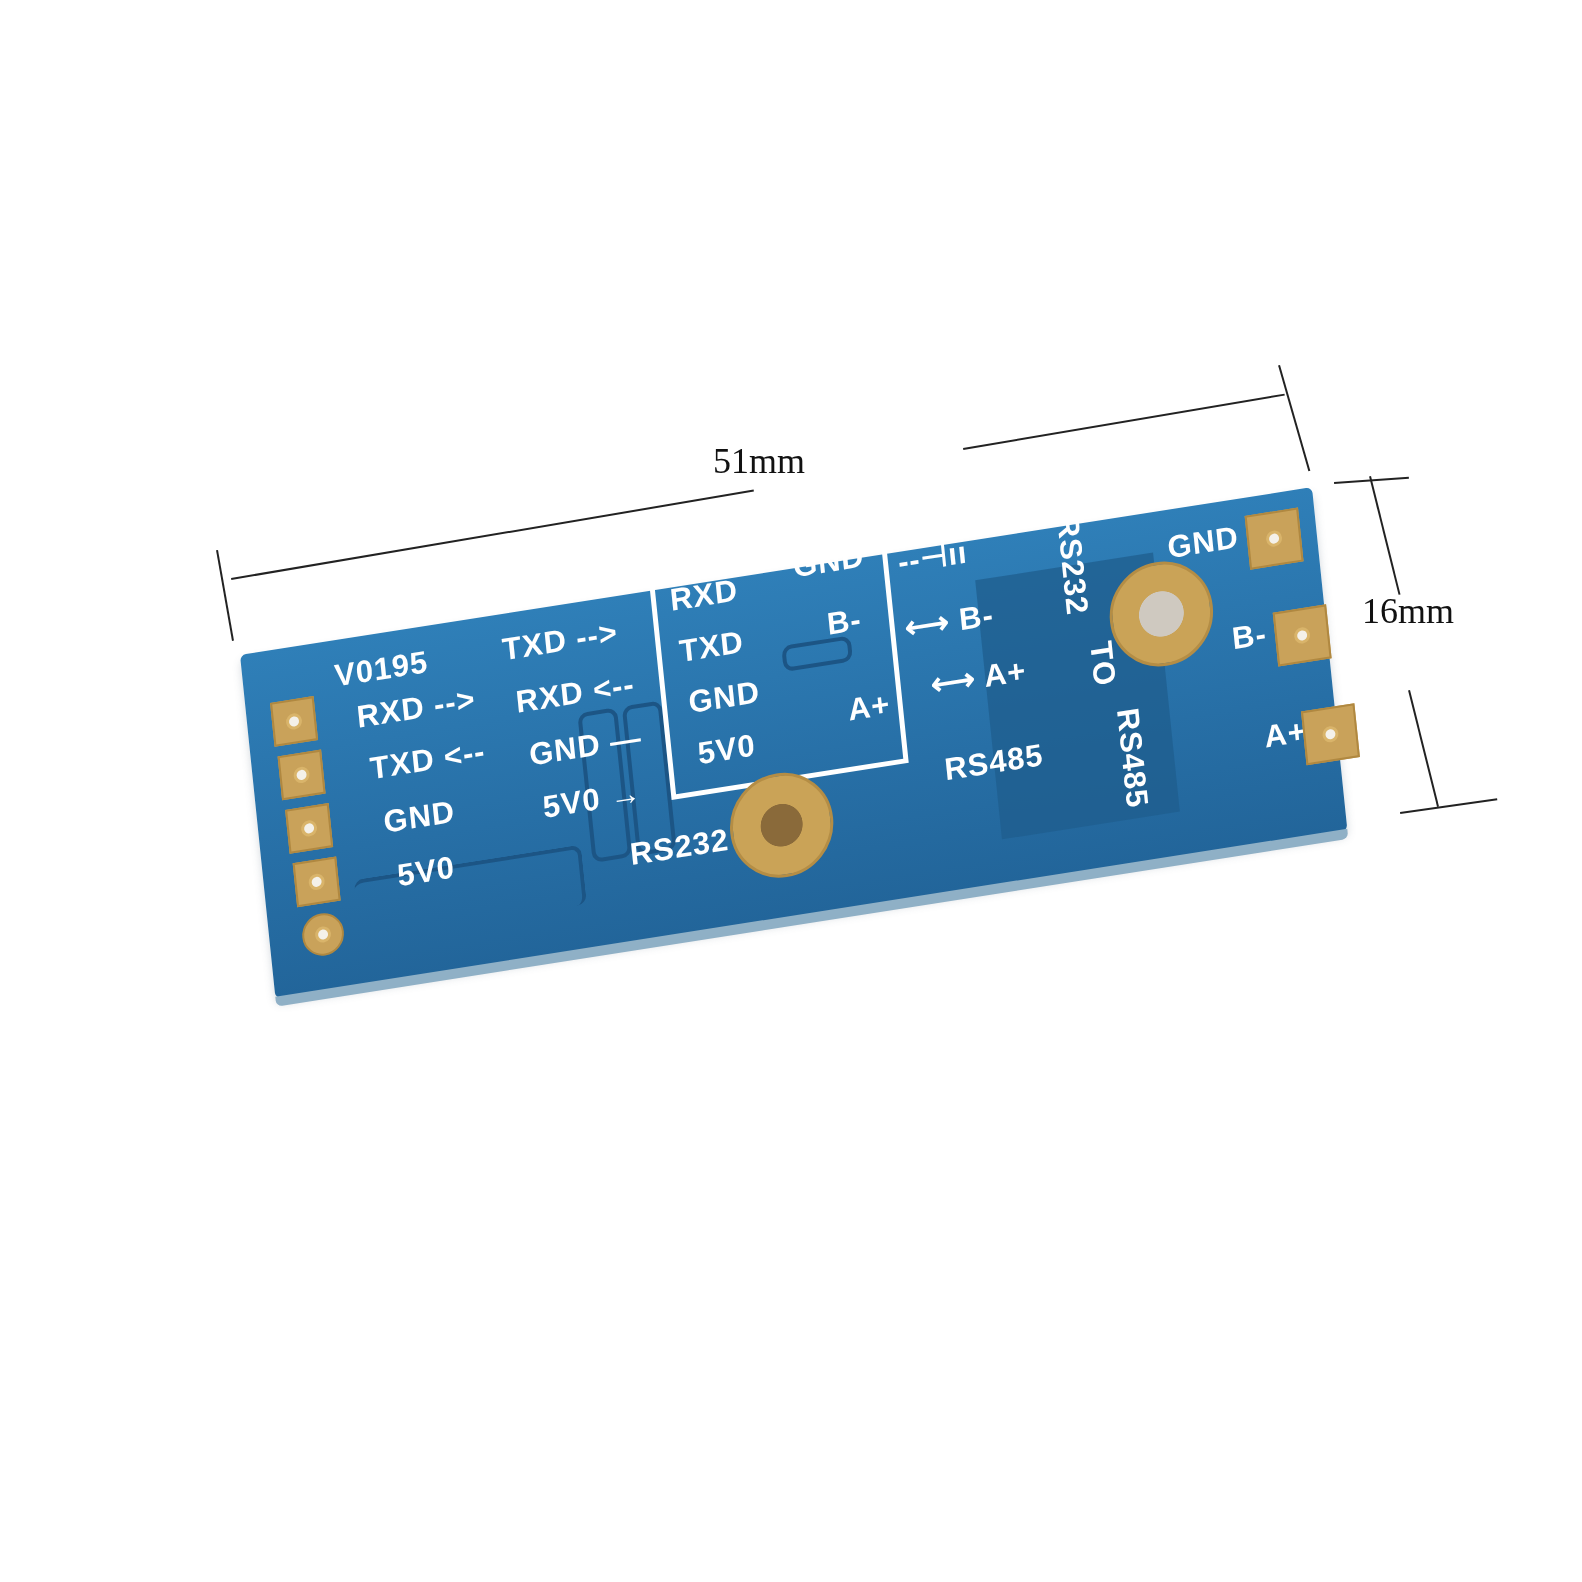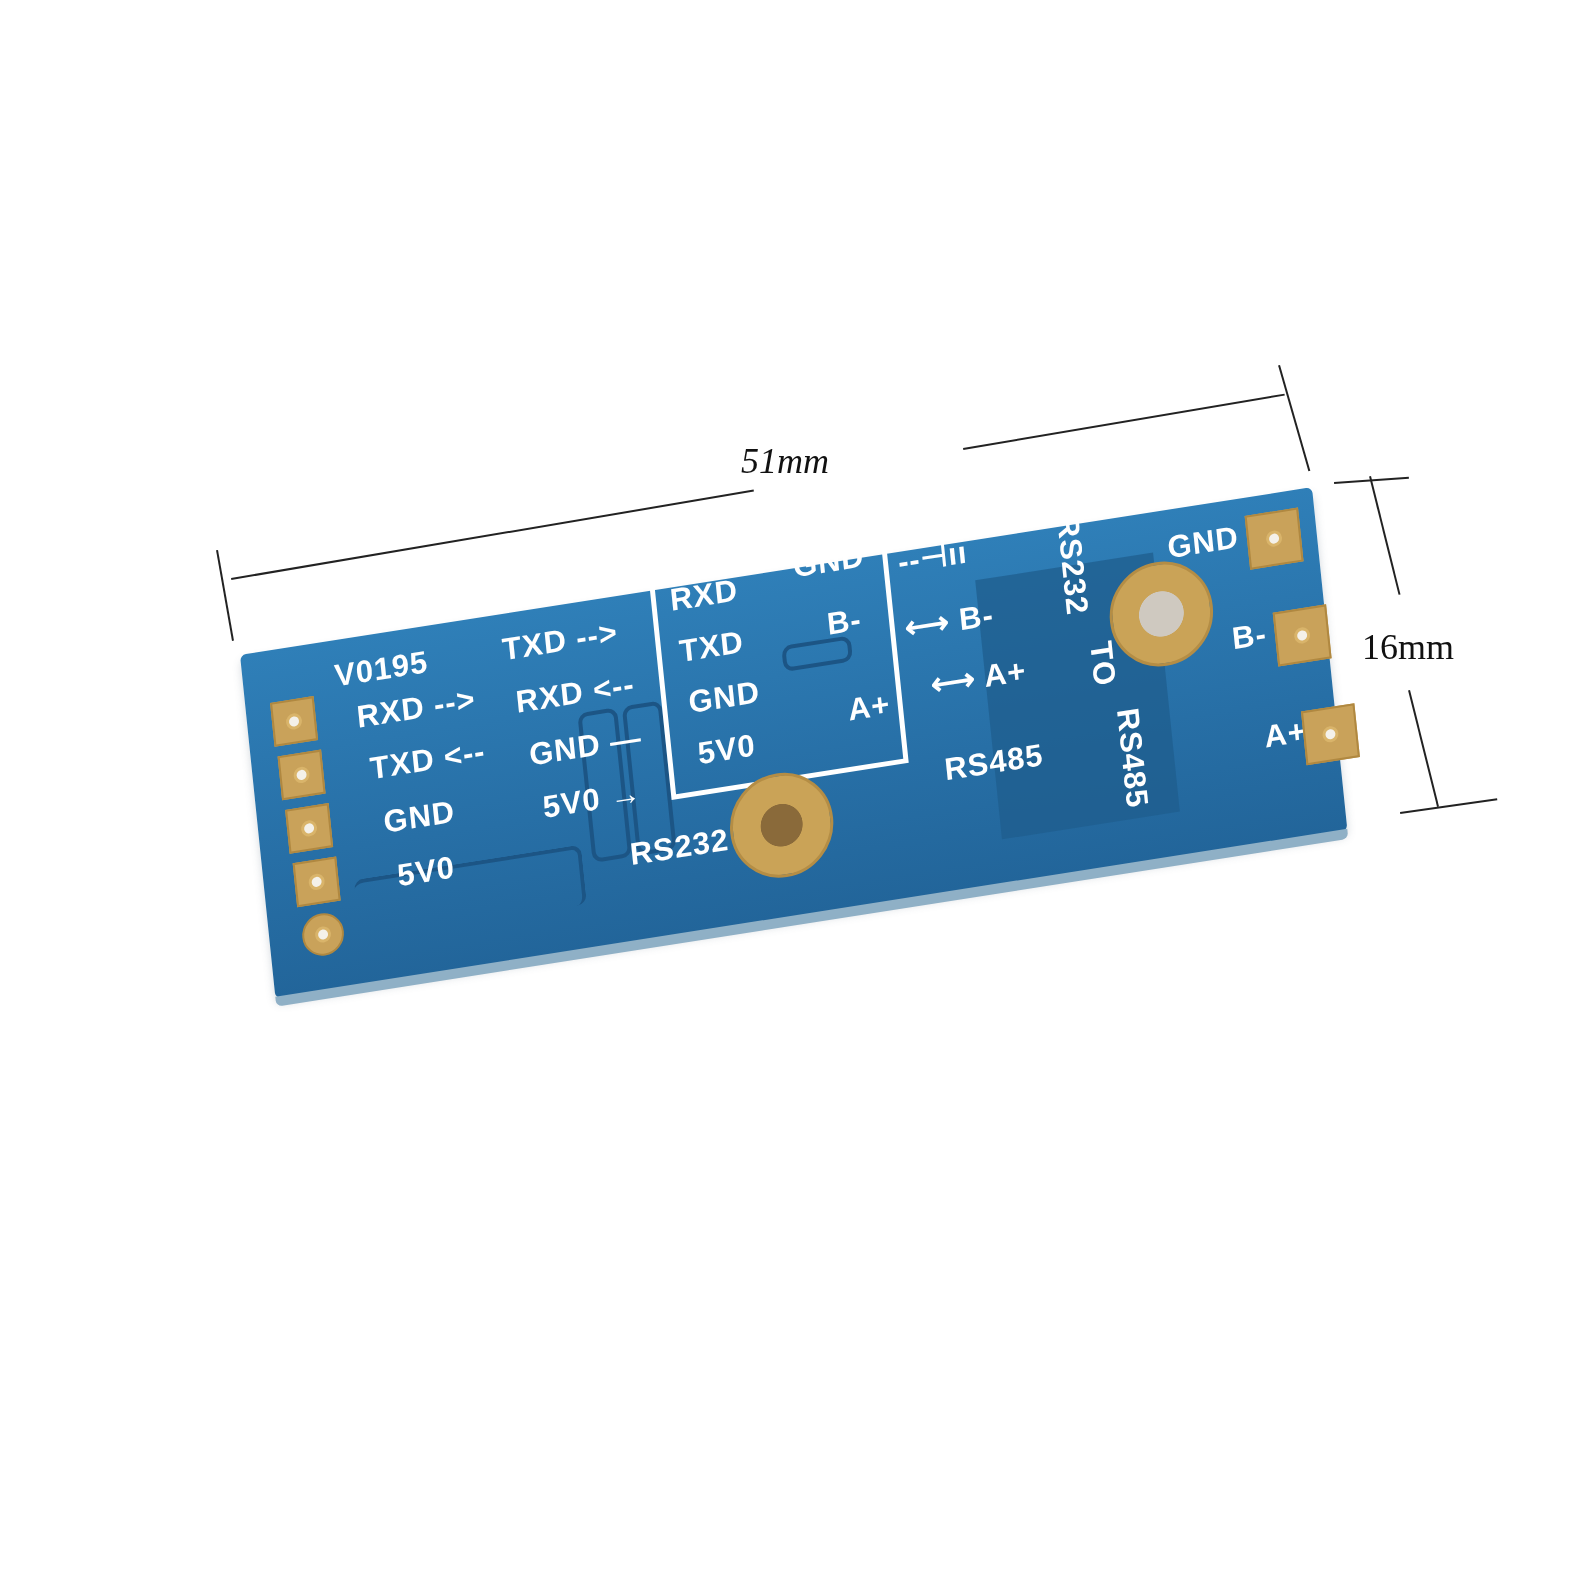--- a/index.html
+++ b/index.html
@@ -24,27 +24,27 @@
   .trace { position:absolute; border:4px solid #1c5585; border-radius:10px; box-sizing:border-box; }
   .vert { writing-mode:vertical-rl; }
 </style>
 </head>
 <body>
 
 <div class="dim-line" style="left:231px;top:578px;width:530px;transform:rotate(-9.6deg);"></div>
 <div class="dim-line" style="left:963px;top:448px;width:326px;transform:rotate(-9.6deg);"></div>
 <div class="dim-line" style="left:218px;top:550px;width:92px;transform:rotate(80deg);"></div>
 <div class="dim-line" style="left:1280px;top:365px;width:110px;transform:rotate(74deg);"></div>
-<div class="dim-label" style="left:741px;top:440px;font-style:italic;">51mm</div>
+<div class="dim-label" style="left:713px;top:440px;">51mm</div>
 
 <div class="dim-line" style="left:1334px;top:482px;width:75px;transform:rotate(-4deg);"></div>
 <div class="dim-line" style="left:1400px;top:812px;width:98px;transform:rotate(-8deg);"></div>
 <div class="dim-line" style="left:1371px;top:476px;width:122px;transform:rotate(76deg);"></div>
 <div class="dim-line" style="left:1410px;top:690px;width:120px;transform:rotate(76deg);"></div>
-<div class="dim-label" style="left:1362px;top:590px;margin-top:36px;">16mm</div>
+<div class="dim-label" style="left:1362px;top:590px;">16mm</div>
 
 <div class="board">
   <div class="board-edge"></div>
 
   <div class="dark-zone" style="left:740px;top:40px;width:180px;height:260px;"></div>
 
   <div class="trace" style="left:90px;top:240px;width:230px;height:60px;border-left:none;border-bottom:none;"></div>
   <div class="trace" style="left:330px;top:110px;width:40px;height:150px;"></div>
   <div class="trace" style="left:375px;top:110px;width:40px;height:150px;"></div>
   <div class="trace" style="left:540px;top:75px;width:70px;height:26px;"></div>

